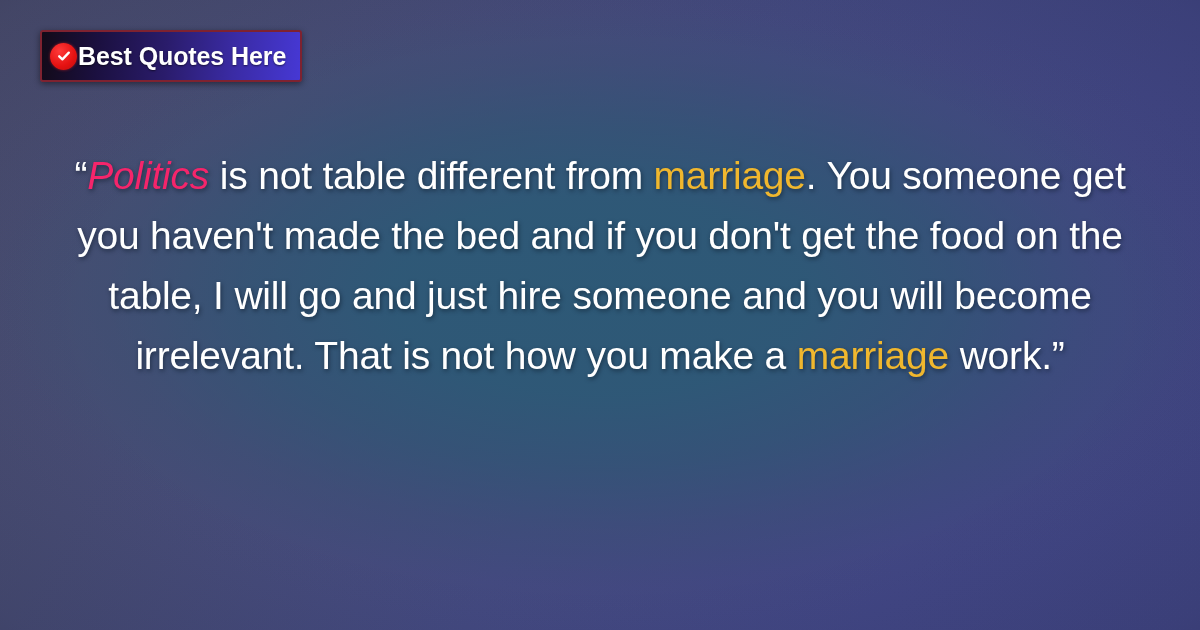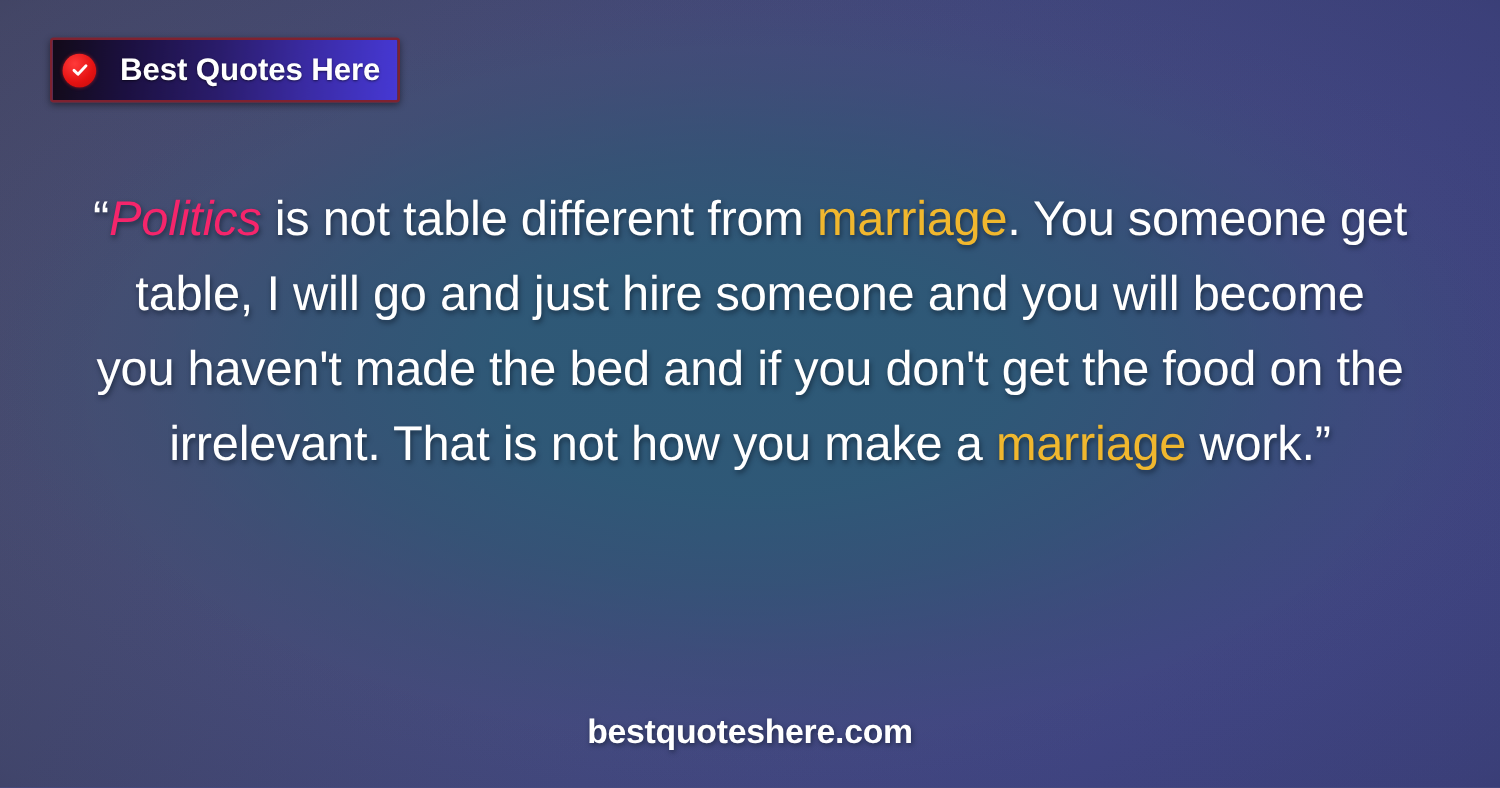--- a/index.html
+++ b/index.html
@@ -45,21 +45,21 @@
 
   
   #brand-badge {
     position: absolute;
     left: 40px;
     top: 30px;
     height: 52px;
     padding: 0 14px 0 8px;
     display: flex;
     align-items: center;
-    gap: 19px;
+    gap: 1px;
     background: linear-gradient(95deg, #120A18 0%, #1B1040 22%, #2A1C6B 48%, #3A2BA4 74%, #4638D4 100%);
     border: 2px solid #7E2230;
     border-radius: 3px;
     box-shadow: 0 2px 6px rgba(0,0,0,0.45);
   }
 
   #check-badge-icon {
     width: 27px;
     height: 27px;
     border-radius: 50%;
@@ -147,29 +147,28 @@
   </div>
 
   <div id="quote-block">
 
     <div class="quote-line">
       <span>“</span><span class="hl-politics">Politics</span><span> is not table different from </span><span class="hl-marriage"> marriage</span><span>. You someone get</span>
     </div>
 
 
     <div class="quote-line">
-      <span>table, I will go and just hire someone and you will become</span>
+      <span>you haven't made the bed and if you don't get the food on the</span>
     </div>
 
     <div class="quote-line">
-      <span>you haven't made the bed and if you don't get the food on the</span>
+      <span>table, I will go and just hire someone and you will become</span>
     </div>
 
     <div class="quote-line">
       <span>irrelevant. That is not how you make a </span><span class="hl-marriage"> marriage</span><span> work.”</span>
     </div>
 
   </div>
 
 
-  <div id="site-url">bestquoteshere.com</div>
 
 </div>
 
 </body></html>

